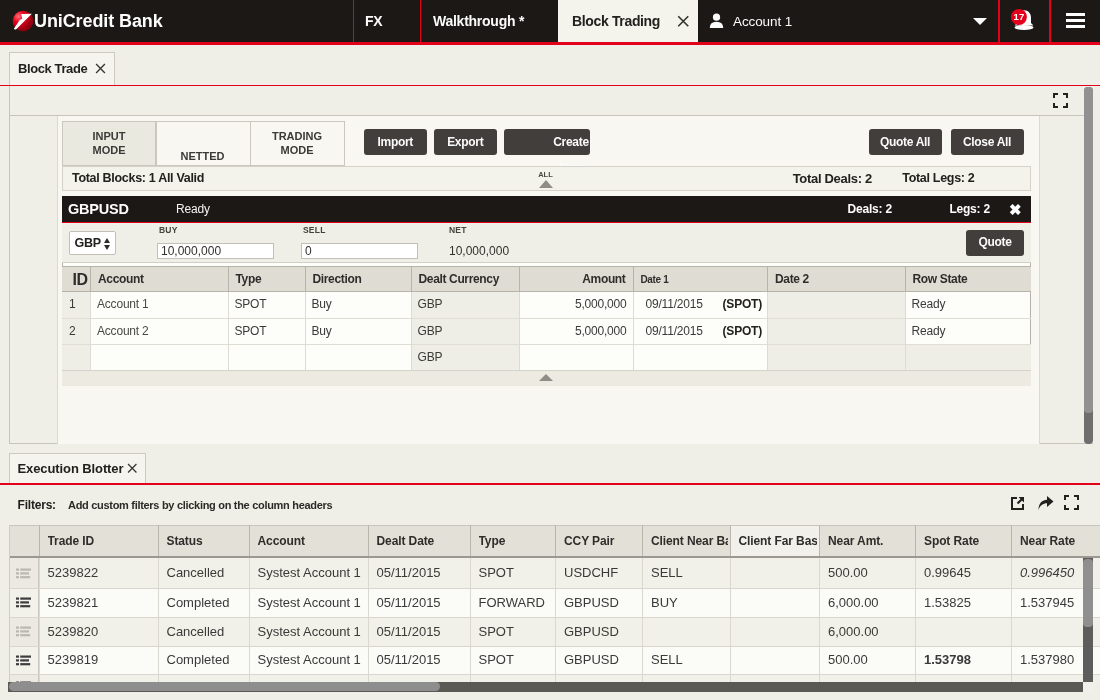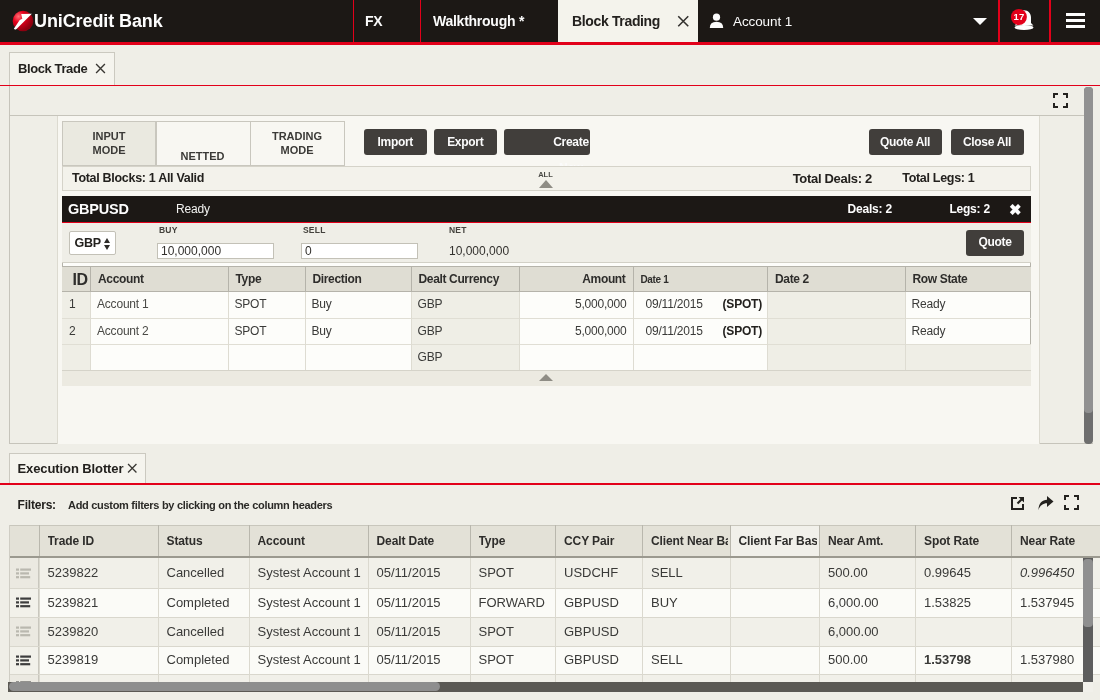--- a/index.html
+++ b/index.html
@@ -89,21 +89,21 @@
 <div class="btn" style="left:434px;top:128.5px;width:62.5px;">Export</div>
 <div class="btn" style="left:504px;top:128.5px;width:86px;padding-left:48px;">Create New</div>
 <div class="btn" style="left:868.5px;top:128.5px;width:73px;">Quote All</div>
 <div class="btn" style="left:950.5px;top:128.5px;width:73px;">Close All</div>
 
 <div class="abs" style="left:62px;top:166px;width:969px;height:24.5px;background:#f3f2eb;border:1px solid #d5d3c9;"></div>
 <div class="abs b" style="left:72px;top:166px;height:24.5px;line-height:25px;font-size:12.5px;letter-spacing:-0.3px;color:#23211e;">Total Blocks: 1 All Valid</div>
 <div class="abs b" style="left:530px;top:169.5px;width:31px;text-align:center;font-size:7.5px;color:#4a4a45;">ALL</div>
 <div class="abs" style="left:538.5px;top:179.5px;width:0;height:0;border-left:7.5px solid transparent;border-right:7.5px solid transparent;border-bottom:8px solid #8f8d85;"></div>
 <div class="abs b" style="left:672px;top:166px;width:200px;text-align:right;height:24.5px;line-height:25px;font-size:13px;letter-spacing:-0.3px;color:#23211e;">Total Deals: 2</div>
-<div class="abs b" style="left:774.5px;top:166px;width:200px;text-align:right;height:24.5px;line-height:25px;font-size:12.5px;letter-spacing:-0.3px;color:#23211e;">Total Legs: 1</div>
+<div class="abs b" style="left:774.5px;top:166px;width:200px;text-align:right;height:24.5px;line-height:25px;font-size:12.5px;letter-spacing:-0.3px;color:#23211e;">Total Legs: 2</div>
 
 <div class="abs" style="left:62px;top:196px;width:968.5px;height:189.5px;border:1px solid #b5b3aa;background:#fdfdfa;"></div>
 
 <div class="abs" style="left:62px;top:196px;width:968.5px;height:25.5px;background:#1c1815;"></div>
 <div class="abs" style="left:62px;top:221.5px;width:968.5px;height:1.5px;background:#e2001a;"></div>
 <div class="abs b" style="left:68px;top:196px;height:25.5px;line-height:26px;color:#fdfdfd;font-size:14.5px;letter-spacing:-0.2px;">GBPUSD</div>
 <div class="abs" style="left:176px;top:196px;height:25.5px;line-height:26px;color:#f3f3f1;font-size:12px;letter-spacing:-0.2px;">Ready</div>
 <div class="abs b" style="left:692px;top:196px;width:200px;text-align:right;height:25.5px;line-height:26px;color:#fdfdfd;font-size:12px;letter-spacing:-0.2px;">Deals: 2</div>
 <div class="abs b" style="left:790px;top:196px;width:200px;text-align:right;height:25.5px;line-height:26px;color:#fdfdfd;font-size:12px;letter-spacing:-0.2px;">Legs: 2</div>
 <div class="abs b" style="left:1009px;top:196px;height:25.5px;line-height:27px;color:#fdfdfd;font-size:15px;">✖</div>

